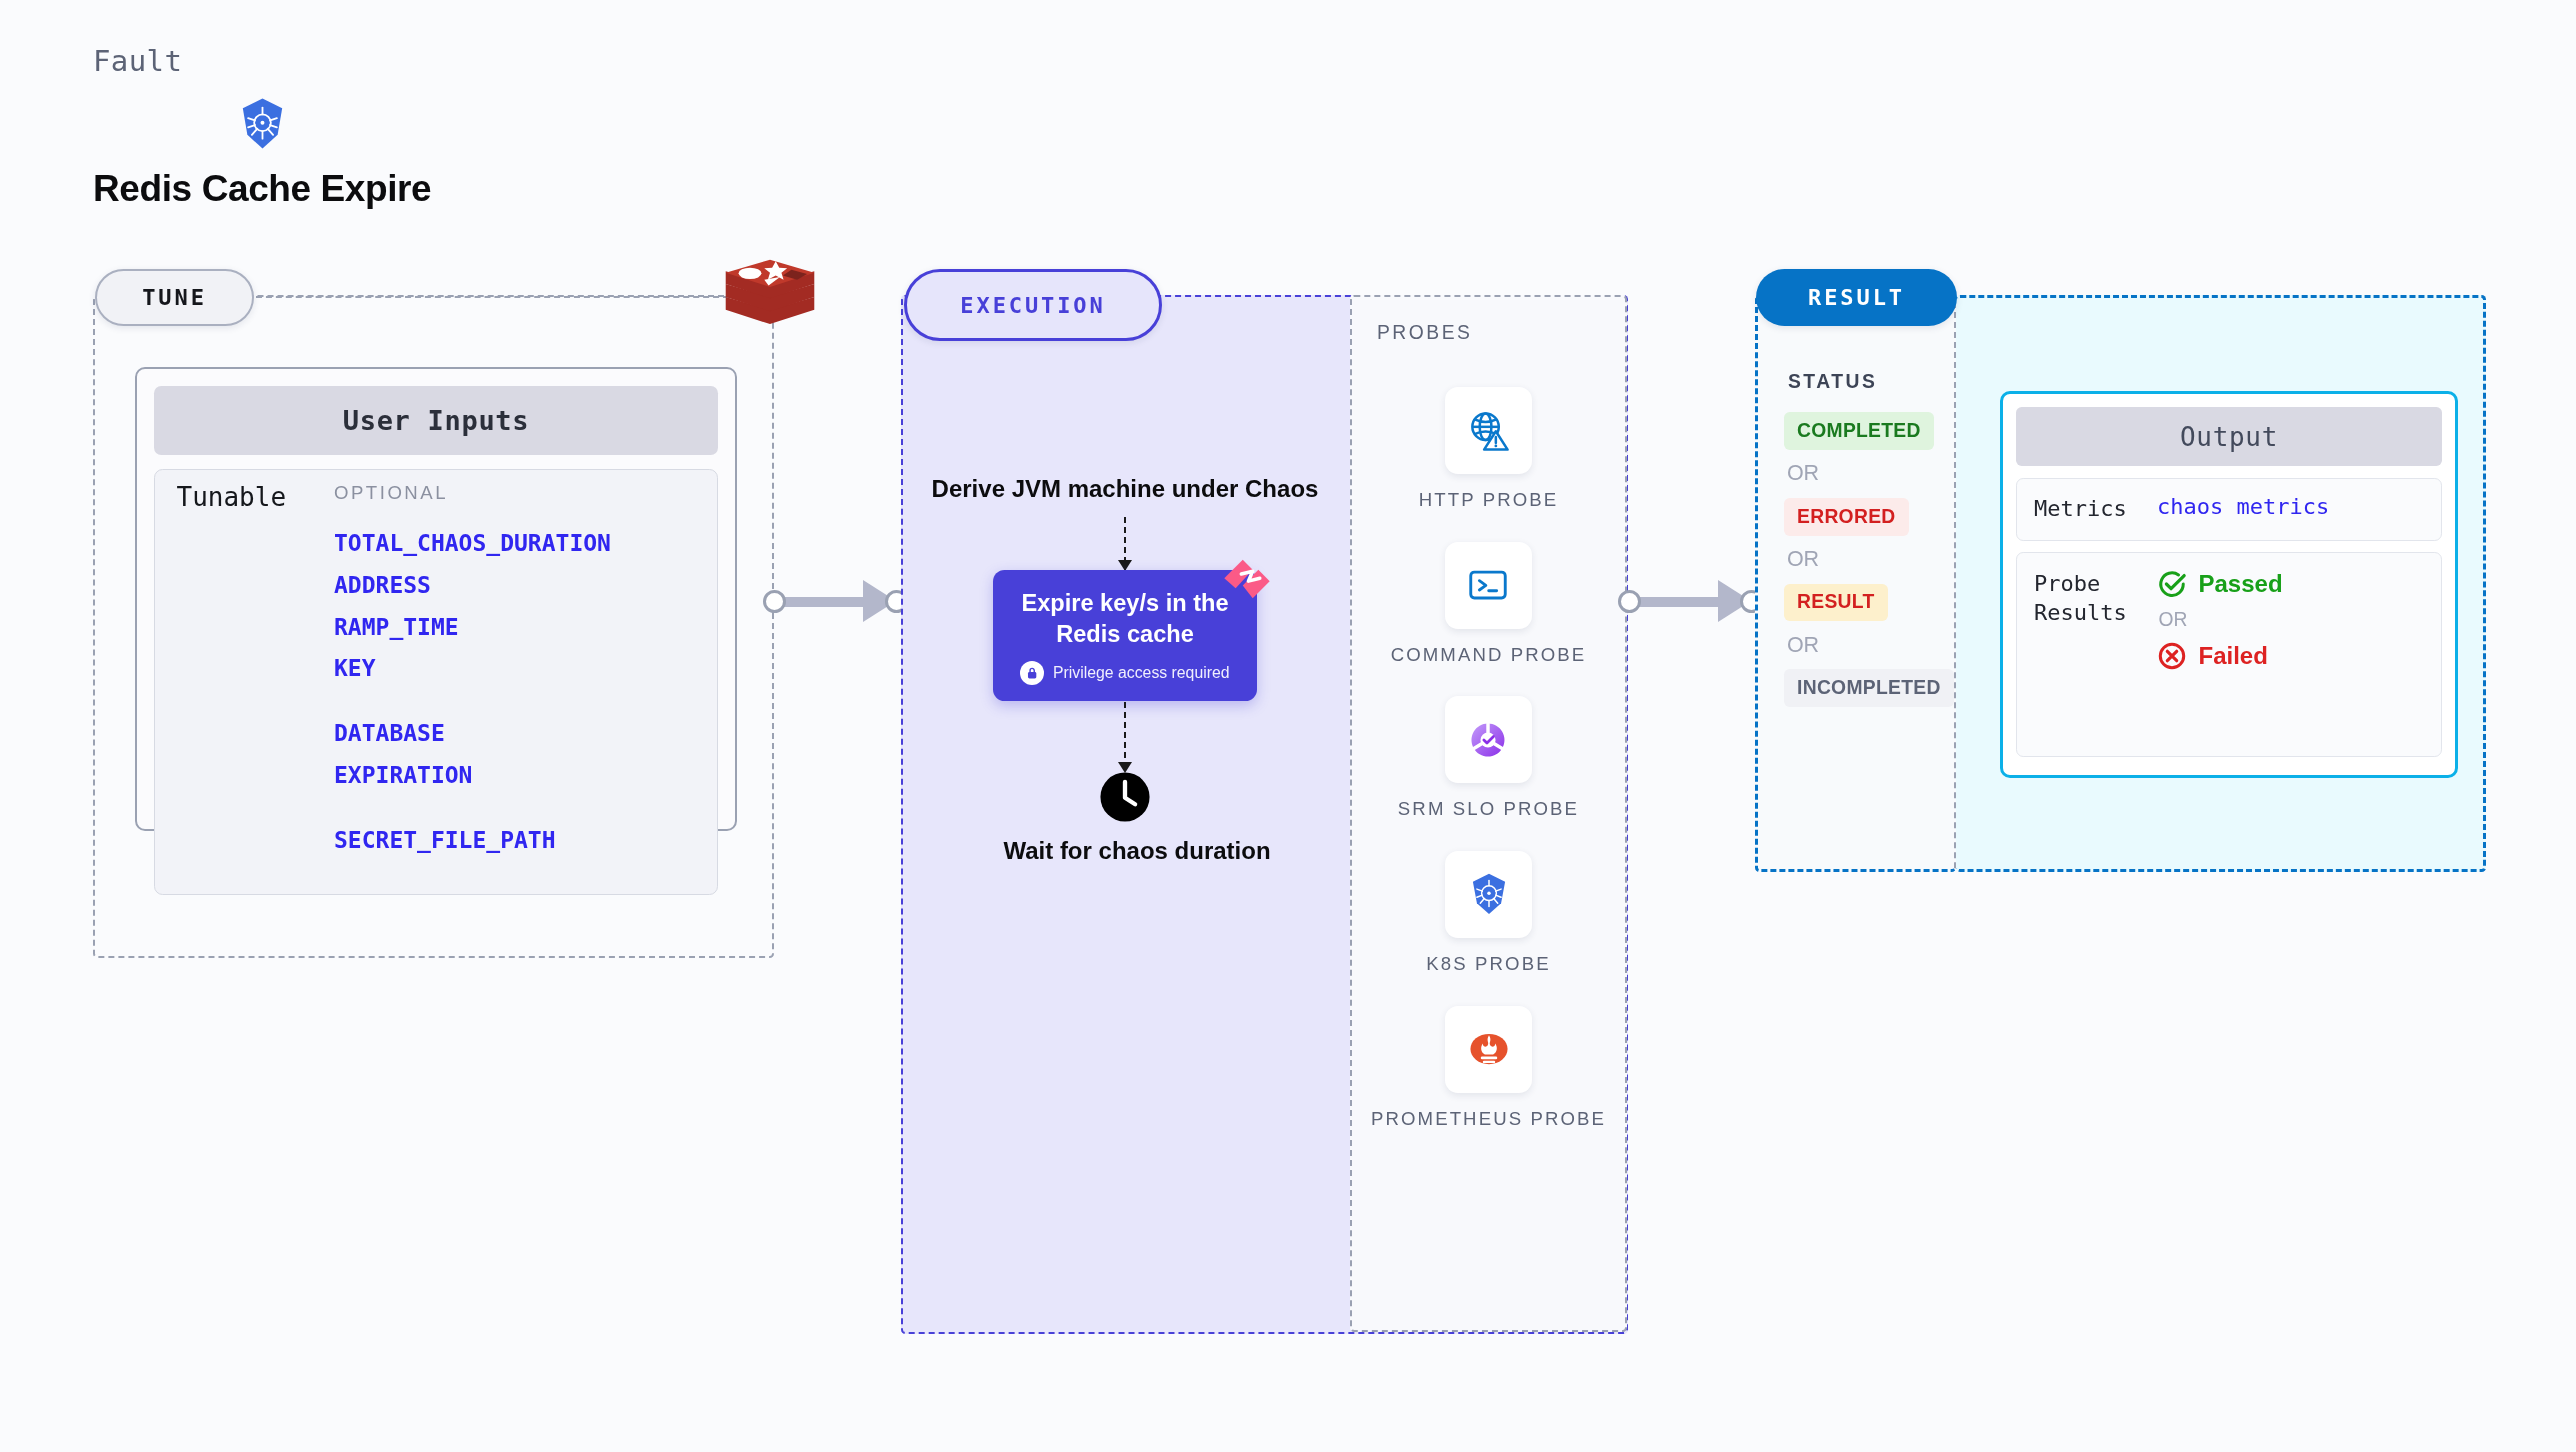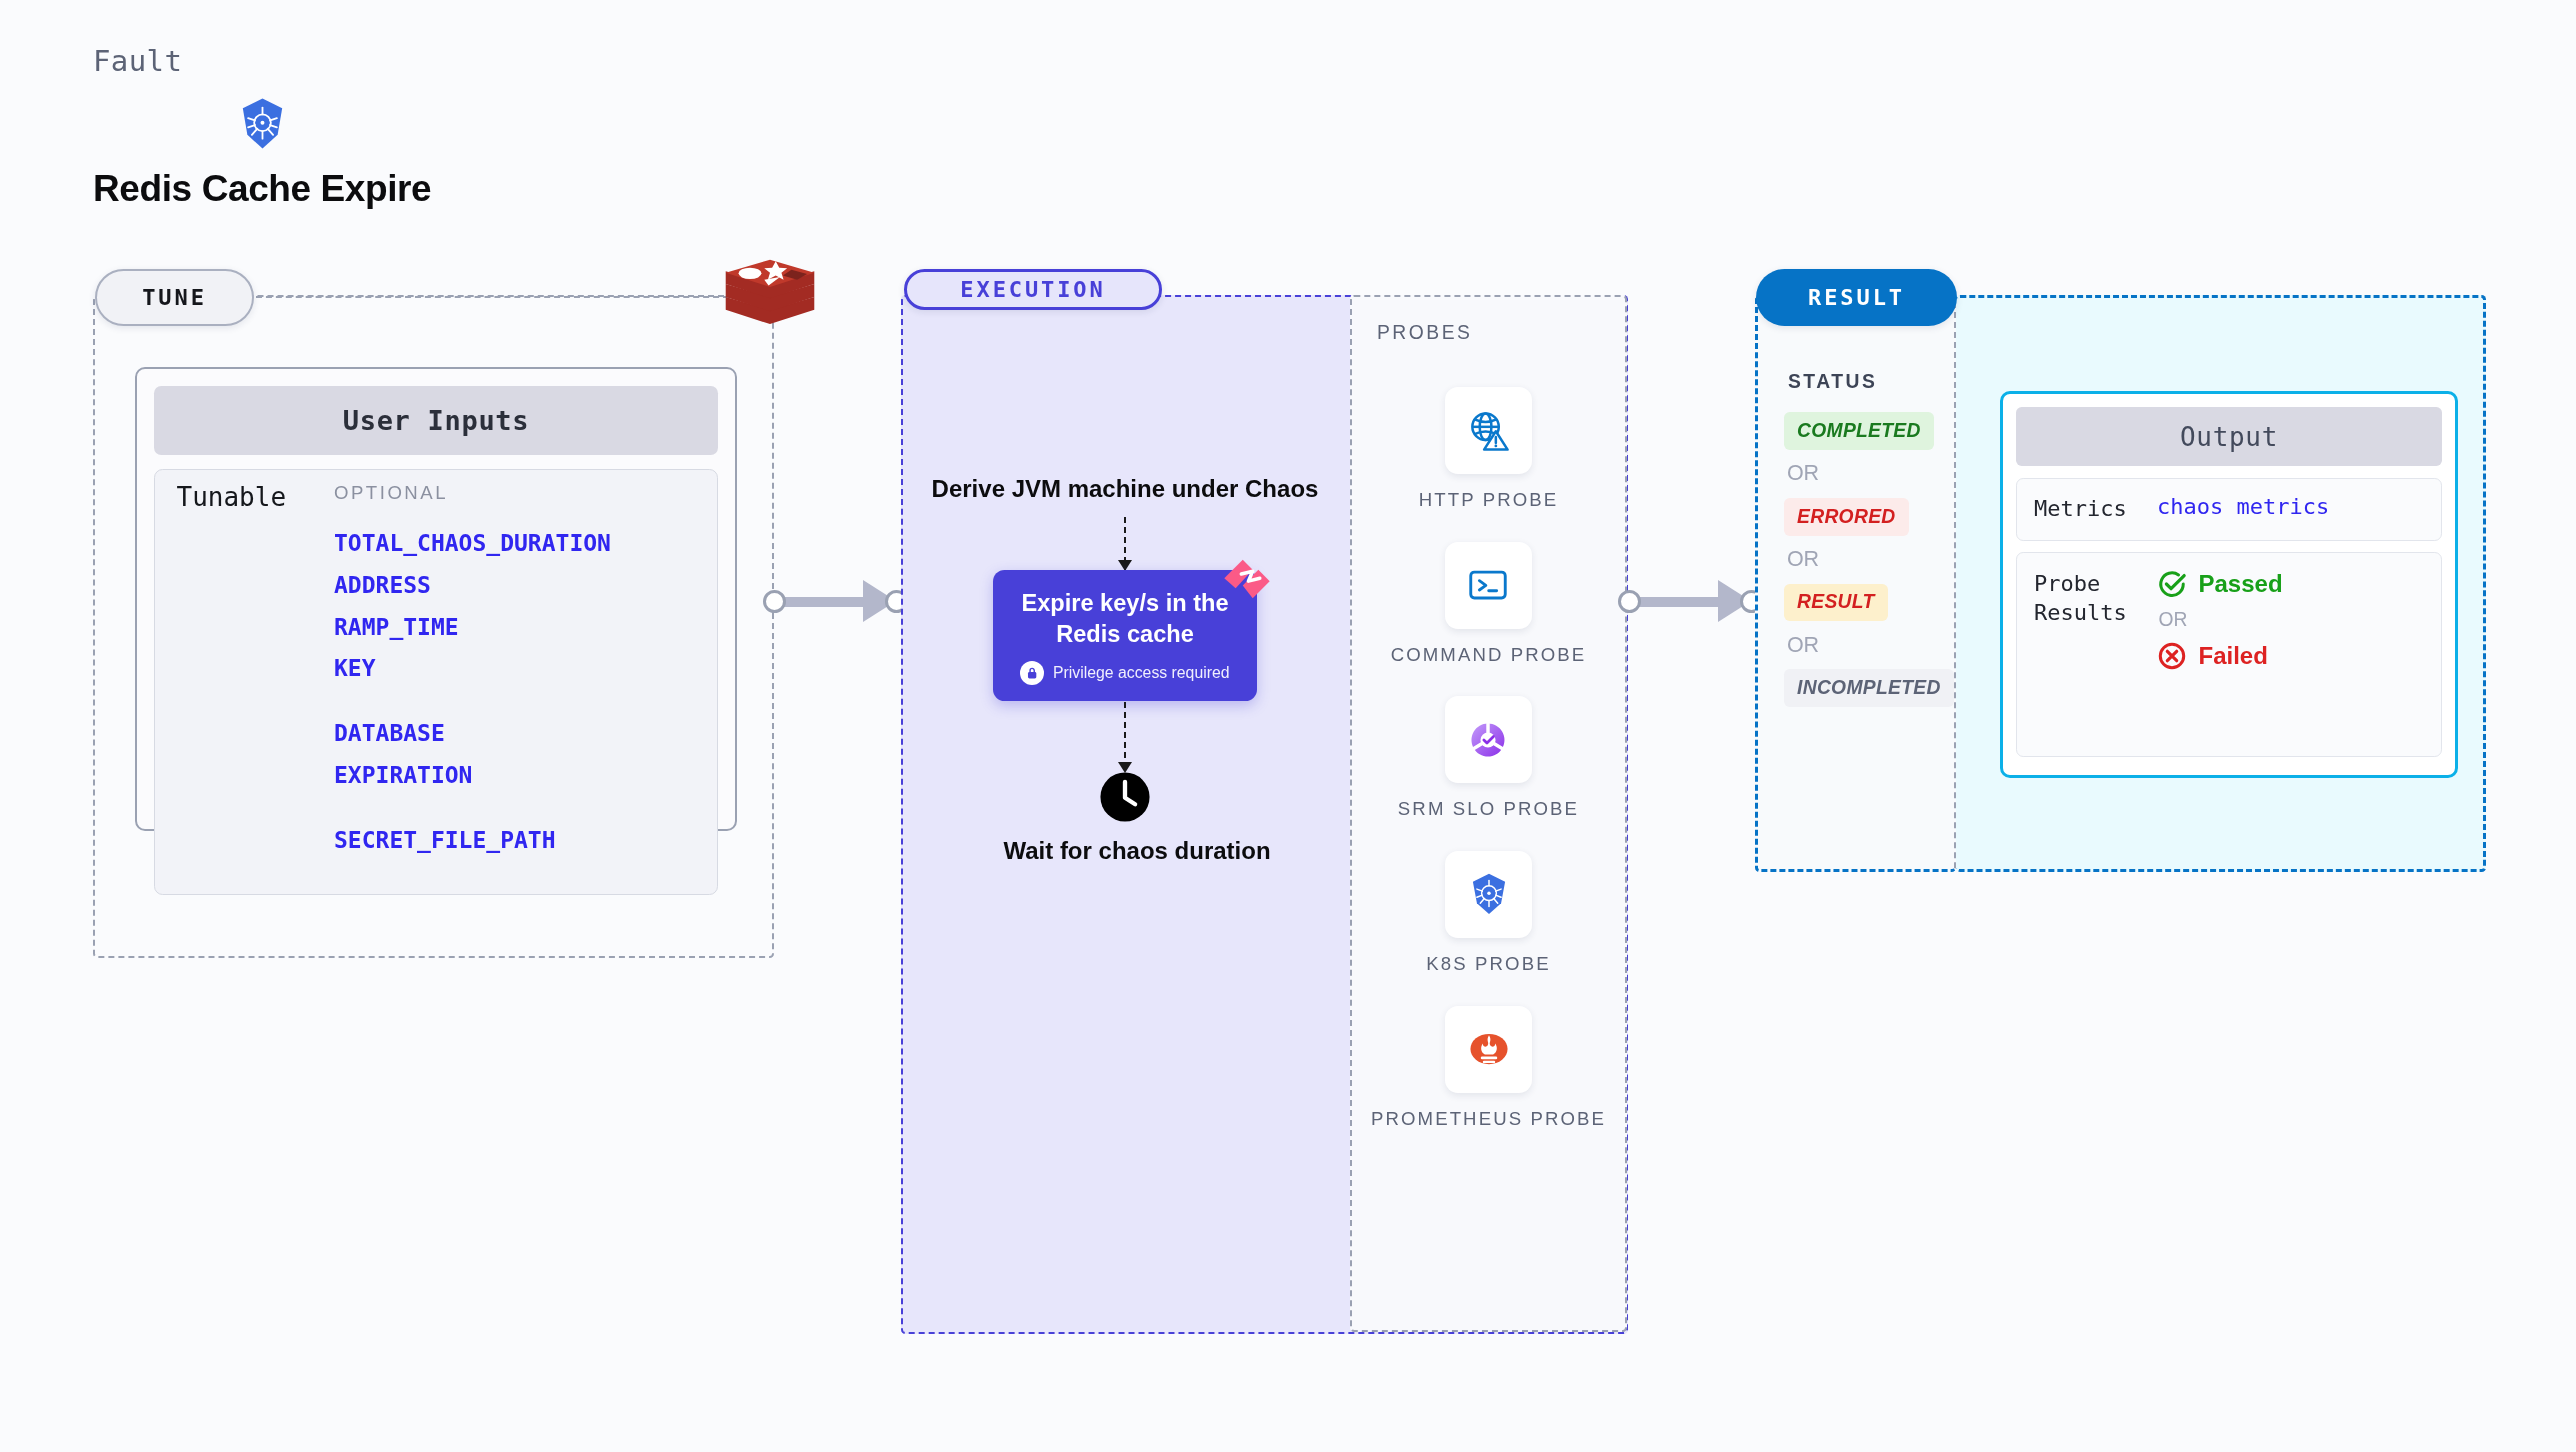--- a/index.html
+++ b/index.html
@@ -27,21 +27,21 @@
     border-radius: 716px;
     font-family: "DejaVu Sans Mono", monospace;
     font-size: 22px; font-weight: 700; letter-spacing: 2.9px;
     box-shadow: 0 2.1px 7.2px rgba(30,40,80,.10);
   }
   #tune-pill {
     left: 95px; top: 269px; width: 159px; height: 57px;
     background: #f1f2f6; border: 2.9px solid #aab0c0; color: #15171c;
   }
   #execution-pill {
-    left: 904px; top: 269px; width: 258px; height: 41px;
+    left: 904px; top: 269px; width: 258px; height: 72px;
     background: #e6e5fb; border: 3.6px solid #4840d8; color: #4840d8;
   }
   #result-pill {
     left: 1756px; top: 269px; width: 201px; height: 57px;
     background: #0673c6; border: none; color: #ffffff;
   }
 
   
   .phase-box { position: absolute; border-radius: 4.3px; }
   #tune-box {
@@ -194,21 +194,21 @@
   
   #status-title {
     position: absolute; left: 1788px; top: 371px;
     font-size: 19.3px; letter-spacing: 2.5px; color: #3d4456; font-weight: 700;
   }
   #status-list {
     position: absolute; left: 1784px; top: 412px; width: 165px;
   }
   .status-badge {
     display: inline-block; padding: 7.9px 13px; border-radius: 5.7px;
-    font-size: 19.3px; font-weight: 700; letter-spacing: 0.3px; font-style: italic;
+    font-size: 19.3px; font-weight: 700; letter-spacing: 0.3px;
   }
   .or-text { font-size: 21.5px; color: #a0a5b5; margin: 11.5px 0 11.5px 2.9px; }
 
   
   #output-card {
     position: absolute; left: 2000px; top: 391px; width: 458px; height: 387px;
     background: #ffffff; border: 3.6px solid #0bb0e8; border-radius: 10px;
     padding: 13px;
   }
   #output-header {

